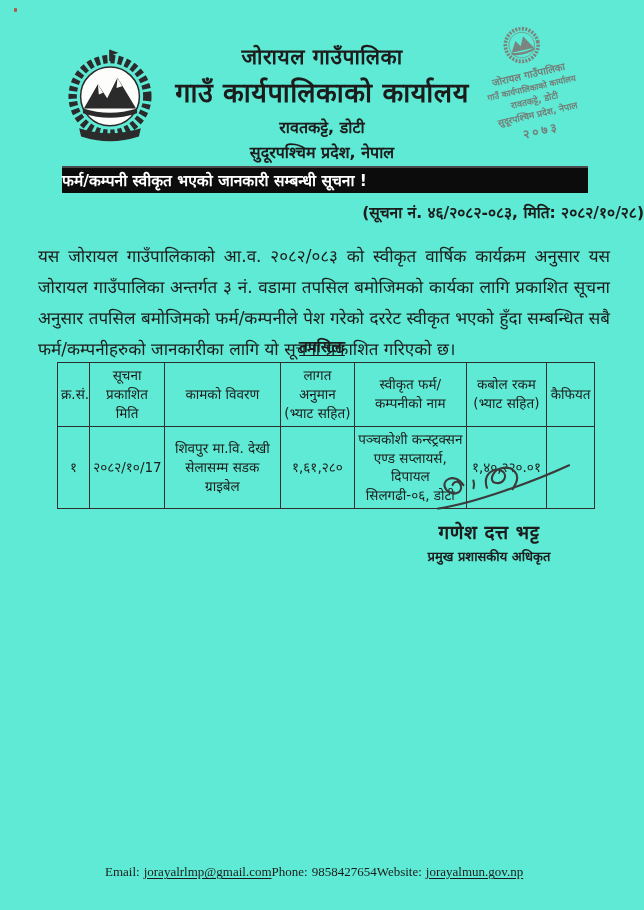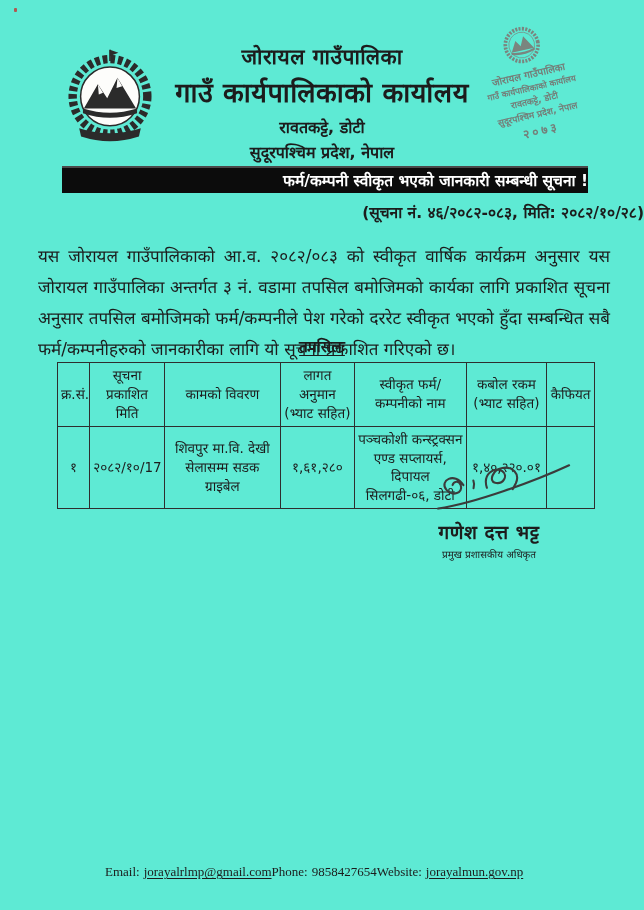--- a/index.html
+++ b/index.html
@@ -41,21 +41,21 @@
   .stamp-line1{ font-size:10px; font-weight:bold; margin-top:2px; }
   .stamp-line2{ font-size:8.5px; font-weight:bold; margin-top:1px; }
   .stamp-line3{ font-size:9px; font-weight:bold; margin-top:1px; }
   .stamp-line4{ font-size:9px; font-weight:bold; margin-top:1px; }
   .stamp-year{ font-size:12px; font-weight:bold; margin-top:2px; letter-spacing:3px; }
   
   .banner{
     position:absolute; left:62px; top:166px; width:526px; height:27px;
     background:#0c0c0c; color:#ffffff;
     font-size:15.5px; font-weight:bold;
-    text-align:right; line-height:26px;
+    text-align:left; line-height:26px;
     border-top:2px solid #4a4a4a;
   }
   .subtitle{
     position:absolute; left:0; right:0; top:201px;
     text-align:right; font-size:15.5px; font-weight:bold;
   }
   
   .body-text{
     position:absolute; left:38px; right:34px; top:241px;
     font-size:17px; line-height:1.82; text-align:justify;
@@ -80,21 +80,21 @@
   }
   .schedule thead th{ height:42px; }
   .schedule tbody td{ height:58px; }
   
   .sign-block{
     position:absolute; right:40px; top:458px; width:230px;
     text-align:center;
   }
   .sign-stroke{ width:175px; height:56px; margin-left:40px; }
   .sign-name{ font-size:19px; font-weight:bold; margin-top:1px; letter-spacing:.5px; }
-  .sign-designation{ font-size:10px; font-weight:normal; margin-top:2px; }
+  .sign-designation{ font-size:13px; font-weight:bold; margin-top:2px; }
   
   .footer{
     position:absolute; left:0; right:0; bottom:30px;
     display:flex; justify-content:flex-start; align-items:baseline;
     padding:0 84px 0 105px;
     font-family:"Liberation Serif", serif;
     font-size:13px;
   }
   .footer .value-underline{ text-decoration:underline; text-underline-offset:2px; }
   .footer .label{ margin-right:4px; }

